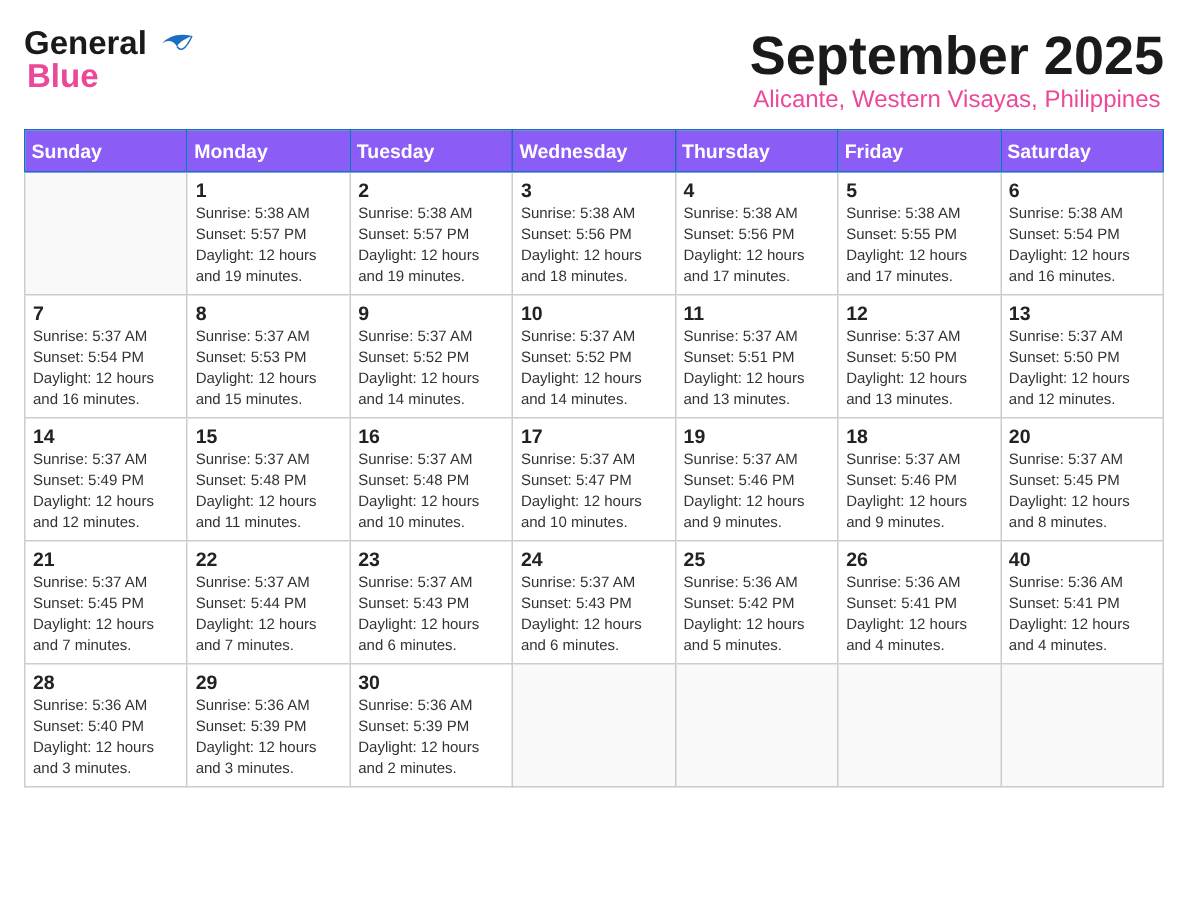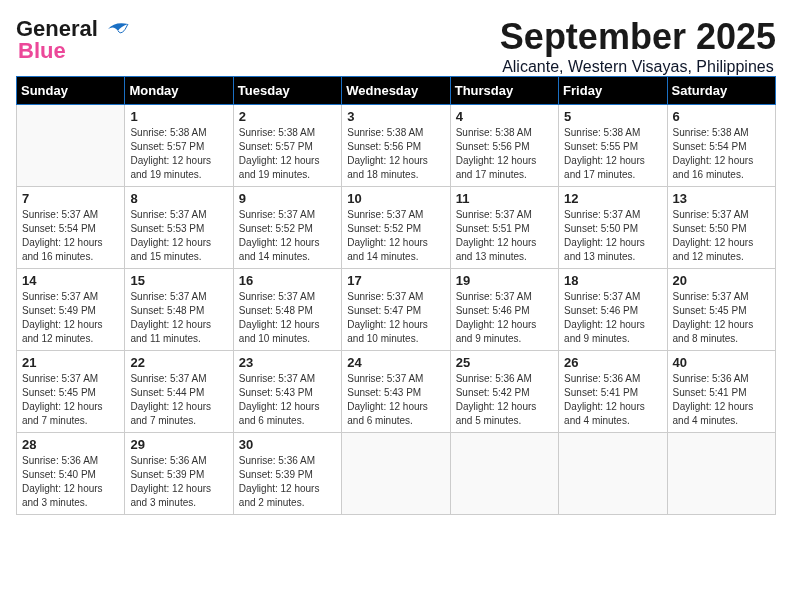--- a/index.html
+++ b/index.html
@@ -7,49 +7,50 @@
       font-family: Arial, sans-serif;
       background: #fff;
       width: 792px;
       min-height: 612px;
       padding: 16px;
     }
     .header-area {
       display: flex;
       justify-content: space-between;
       align-items: flex-start;
+      margin-bottom: 10px;
     }
     .logo {
       display: flex;
       flex-direction: column;
       align-items: flex-start;
     }
     .logo-row {
       display: flex;
       align-items: center;
     }
     .title-area {
       text-align: center;
     }
     .month-title {
       font-size: 36px;
       font-weight: bold;
       color: #1a1a1a;
     }
     .location-title {
       font-size: 16px;
-      color: #0f172a;
+      color: #ec4899;
     }
     .calendar {
       width: 100%;
       border-collapse: collapse;
       font-size: 11px;
     }
     .calendar th {
-      background: #000000;
+      background: #8b5cf6;
       color: #fff;
       padding: 6px 4px;
       text-align: left;
       font-size: 13px;
       font-weight: bold;
       border: 1px solid #1a6fc4;
     }
     .calendar td {
       border: 1px solid #ccc;
       vertical-align: top;

